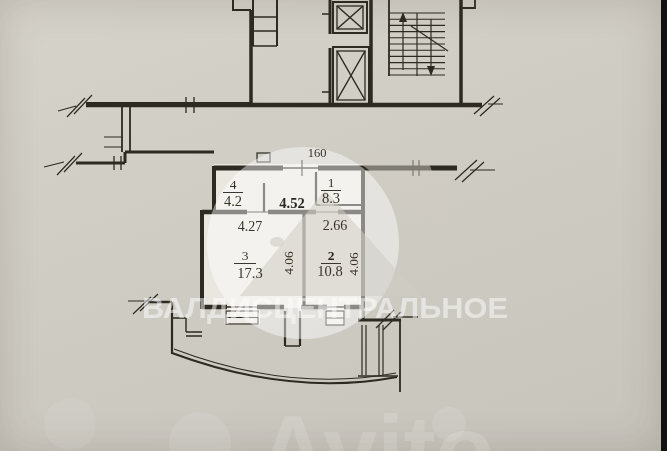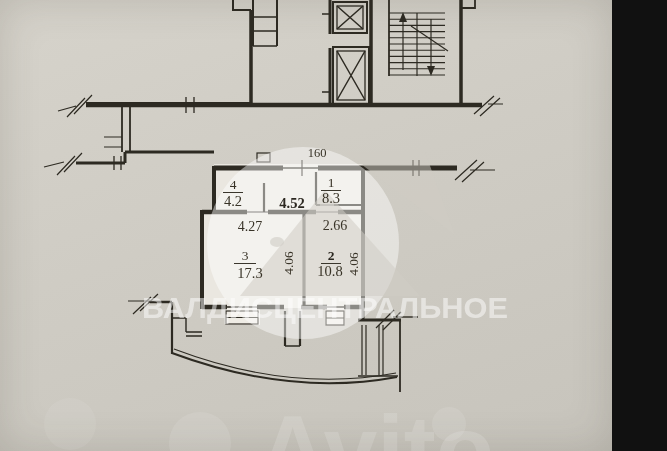--- a/index.html
+++ b/index.html
@@ -1,16 +1,16 @@
 <!DOCTYPE html>
 <html><head>
 <meta charset="utf-8">
 <style>
   html,body{margin:0;padding:0;background:#111;}
-  .stage{position:relative;width:612px;height:451px;overflow:hidden;
+  .stage{position:relative;width:661px;height:451px;overflow:hidden;
          background:linear-gradient(160deg,#d6d3cb 0%,#cfccc4 45%,#c7c4bc 100%);
          box-shadow:inset 0 0 40px rgba(60,55,45,.18);}
   svg{display:block}
   .ink{stroke:#2d2a22;fill:none;stroke-linecap:butt}
   .thin{stroke:#3a362c}
   text{font-family:"Liberation Serif","DejaVu Serif",serif;fill:#383327;}
   .num{font-size:13.5px;}
   .area{font-size:14.5px;}
   .dim{font-size:14px;}
   .small{font-size:12.5px;}

